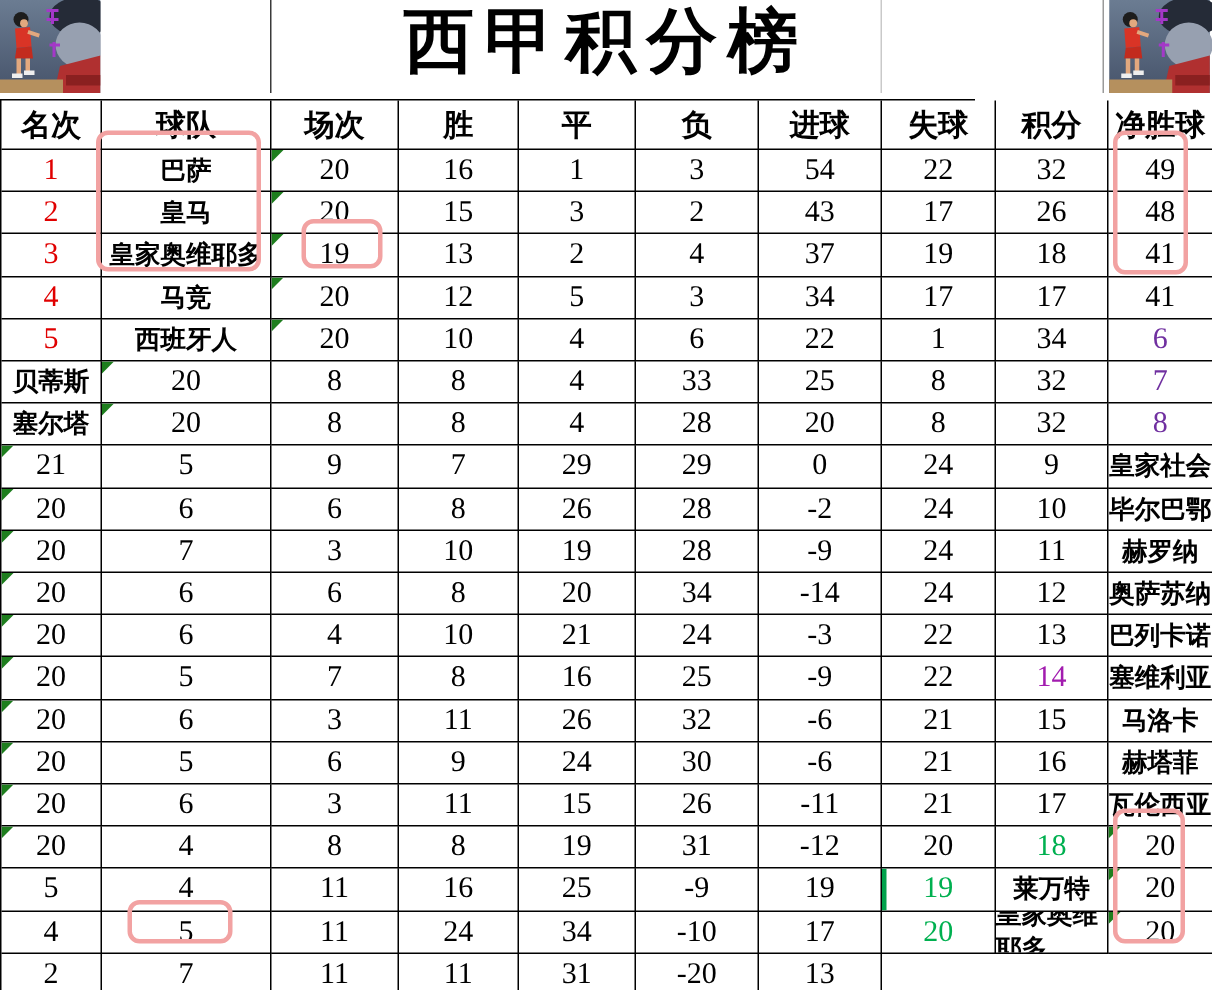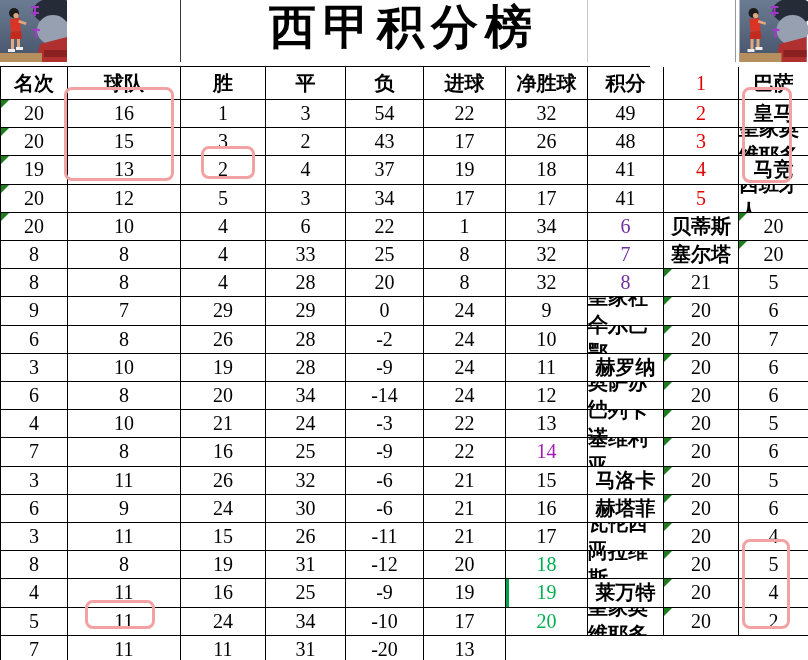--- a/index.html
+++ b/index.html
@@ -26,21 +26,21 @@
     grid-template-columns:67px 113px 85px 80px 78px 82px 82px 76px 75px 70px;
     grid-template-rows:33px repeat(20,1fr);
     border-top:1px solid #000; border-left:1px solid #000; box-sizing:border-box;
   }
   .cell {
     border-right:1px solid #000; border-bottom:1px solid #000; box-sizing:border-box;
     display:flex; align-items:center; justify-content:center;
     font-size:20px; font-weight:500; color:#000; position:relative; overflow:hidden;
   }
   .cell.header { font-weight:700; }
-  .cell.team { font-size:20px; font-weight:600; }
+  .cell.team { font-size:17px; font-weight:600; }
   .tri {
     position:absolute; top:0; left:0; width:0; height:0;
     border-top:8px solid #1e7e1e; border-right:8px solid transparent;
   }
   .left-marker::before {
     content:""; position:absolute; left:0; top:0; bottom:0; width:3px; background:#00a14b;
   }
   
   .hl {
     position:absolute; border:3px solid #f2a2a2; border-radius:8px;
@@ -116,26 +116,28 @@
       <g stroke="#a438c8" stroke-width="2" fill="none">
         <path d="M31 7 h8 M35 7 v9 M31 13 h8"></path>
         <path d="M33 30 h7 M36 28 v10"></path>
       </g>
     </svg>
   </div>
 
   <div class="grid" id="grid">
       <div class="cell header">名次</div>
       <div class="cell header">球队</div>
+      <div class="cell header">场次</div>
       <div class="cell header">胜</div>
       <div class="cell header">平</div>
       <div class="cell header">负</div>
       <div class="cell header">进球</div>
+      <div class="cell header">失球</div>
+      <div class="cell header">积分</div>
       <div class="cell header">净胜球</div>
-      <div class="cell header">积分</div>
       <div class="cell" style="color: rgb(224, 0, 0);">1</div>
       <div class="cell team">巴萨</div>
       <div class="cell">20<span class="tri"></span></div>
       <div class="cell">16</div>
       <div class="cell">1</div>
       <div class="cell">3</div>
       <div class="cell">54</div>
       <div class="cell">22</div>
       <div class="cell">32</div>
       <div class="cell">49</div>
@@ -291,21 +293,20 @@
       <div class="cell team">瓦伦西亚</div>
       <div class="cell">20<span class="tri"></span></div>
       <div class="cell">4</div>
       <div class="cell">8</div>
       <div class="cell">8</div>
       <div class="cell">19</div>
       <div class="cell">31</div>
       <div class="cell">-12</div>
       <div class="cell">20</div>
       <div class="cell" style="color: rgb(0, 176, 80);">18</div>
-      <div class="cell team">阿拉维斯</div>
       <div class="cell">20<span class="tri"></span></div>
       <div class="cell">5</div>
       <div class="cell">4</div>
       <div class="cell">11</div>
       <div class="cell">16</div>
       <div class="cell">25</div>
       <div class="cell">-9</div>
       <div class="cell">19</div>
       <div class="cell left-marker" style="color: rgb(0, 176, 80);">19</div>
       <div class="cell team">莱万特</div>

